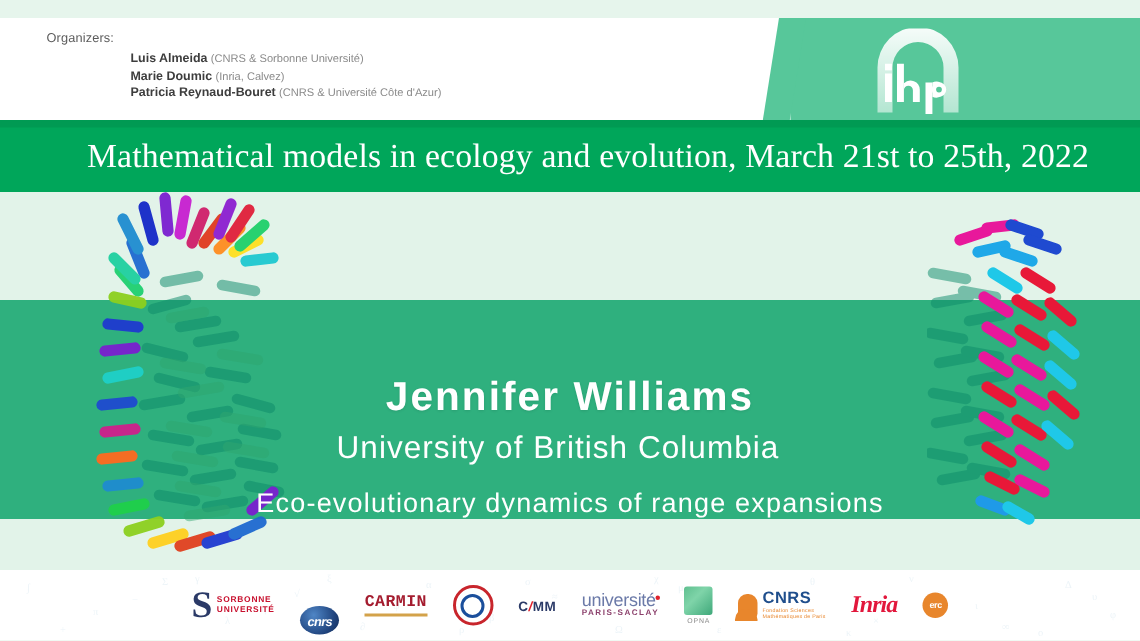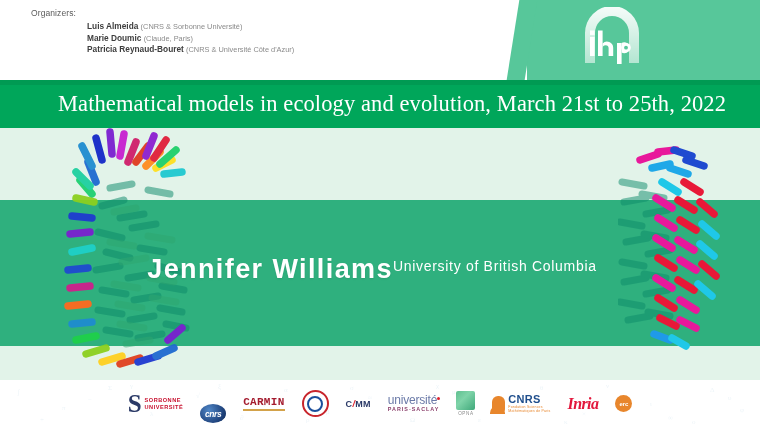--- a/index.html
+++ b/index.html
@@ -5,21 +5,21 @@
   html,body{margin:0;padding:0;}
   body{
     width:760px;height:427px;overflow:hidden;
     font-family:"Liberation Sans",sans-serif;
     background:#ffffff;
     position:relative;
   }
   #poster{position:relative;width:760px;height:427px;overflow:hidden;background:#e6f5ec;}
 
   
-  .header{position:absolute;left:0;top:0;width:760px;height:80px;background:#ffffff;}
+  .header{position:absolute;left:0;top:12px;width:760px;height:80px;background:#ffffff;}
   .header-green{position:absolute;right:0;top:0;width:233px;height:80px;background:#57c79a;}
   .header-green:after{content:"";position:absolute;left:-14px;top:0;width:18px;height:80px;background:#57c79a;transform:skewX(-9deg);}
 
   .organizers{position:absolute;left:31px;top:8px;}
   .org-title{font-size:8.5px;color:#5b5b5b;margin:0 0 3px 0;letter-spacing:.1px;}
   .org-row{font-size:8px;color:#6a6a6a;line-height:10.6px;white-space:nowrap;padding-left:8px;}
   .org-name{color:#3d3d3d;font-weight:bold;font-size:8.3px;margin-left:48px;}
   .org-aff{color:#8a8a8a;font-size:7.4px;}
 
   
@@ -35,23 +35,23 @@
 
   
   .stage{position:absolute;left:0;top:128px;width:760px;height:252px;background:#e2f3e9;overflow:hidden;}
   .center-panel{position:absolute;left:0;top:72px;width:760px;height:146px;background:#2fb07e;}
 
   
   .colony{position:absolute;top:0;}
   .colony svg{display:block;}
 
   .speaker-block{position:absolute;left:0;top:72px;width:760px;height:146px;
-    display:flex;flex-direction:row;align-items:center;justify-content:center;color:#ffffff;}
+    display:flex;flex-direction:column;align-items:center;justify-content:flex-end;color:#ffffff;}
   .sp-name{font-size:27px;font-weight:bold;letter-spacing:1.4px;margin:0 0 7px 0;text-shadow:0 1px 2px rgba(0,0,0,.10);}
-  .sp-aff{font-size:14px;letter-spacing:.7px;margin:0 16px 14px 0;}
+  .sp-aff{font-size:21px;letter-spacing:.7px;margin:0 16px 14px 0;}
   .sp-talk{font-size:18px;letter-spacing:.8px;margin:0;}
 
   
   .footer{position:absolute;left:0;top:380px;width:760px;height:47px;background:#ffffff;overflow:hidden;}
   .footer-pattern{position:absolute;left:0;top:0;width:760px;height:47px;opacity:.5;}
   .logos{position:absolute;left:0;top:0;width:760px;height:47px;display:flex;align-items:center;justify-content:center;gap:17px;}
   .logo{height:30px;display:flex;align-items:center;justify-content:center;position:relative;}
 
   .lg-sorbonne{gap:3px;}
   .sorb-s{font-family:"Liberation Serif",serif;font-size:25px;color:#2b3a67;font-weight:bold;line-height:1;}
@@ -96,21 +96,21 @@
 
     <div class="organizers">
       <div class="org-title">Organizers:</div>
 
       <div class="org-row">
         <span class="org-name">Luis Almeida</span>
         <span class="org-aff">(CNRS &amp; Sorbonne Université)</span>
       </div>
       <div class="org-row">
         <span class="org-name">Marie Doumic</span>
-        <span class="org-aff">(Claude, Paris)</span>
+        <span class="org-aff">(Inria, Calvez)</span>
       </div>
       <div class="org-row">
         <span class="org-name">Patricia Reynaud-Bouret</span>
         <span class="org-aff">(CNRS &amp; Université Côte d'Azur)</span>
       </div>
     </div>
 
     <div class="ihp-logo">
       <div class="ihp-mark">
         <svg width="74" height="62" viewBox="0 0 74 62">
@@ -269,20 +269,21 @@
             <line x1="36" y1="192" x2="52" y2="198" stroke="#1f9ae8"></line>
             <line x1="54" y1="196" x2="68" y2="204" stroke="#1fc8e8"></line>
           </g>
         </g>
       </svg>
     </div>
 
     <div class="speaker-block">
       <div class="sp-name">Jennifer Williams</div>
       <div class="sp-aff">University of British Columbia</div>
+      <div class="sp-talk">Eco-evolutionary dynamics of range expansions</div>
     </div>
   </div>
 
   <div class="footer">
     <svg class="footer-pattern" viewBox="0 0 760 47">
       <g fill="#bcd7e6" font-size="7" font-family="Liberation Serif, serif" opacity=".55">
         <text x="18" y="14">∫</text>
           <text x="62" y="30">π</text>
           <text x="108" y="10">Σ</text>
         <text x="150" y="36">λ</text>

